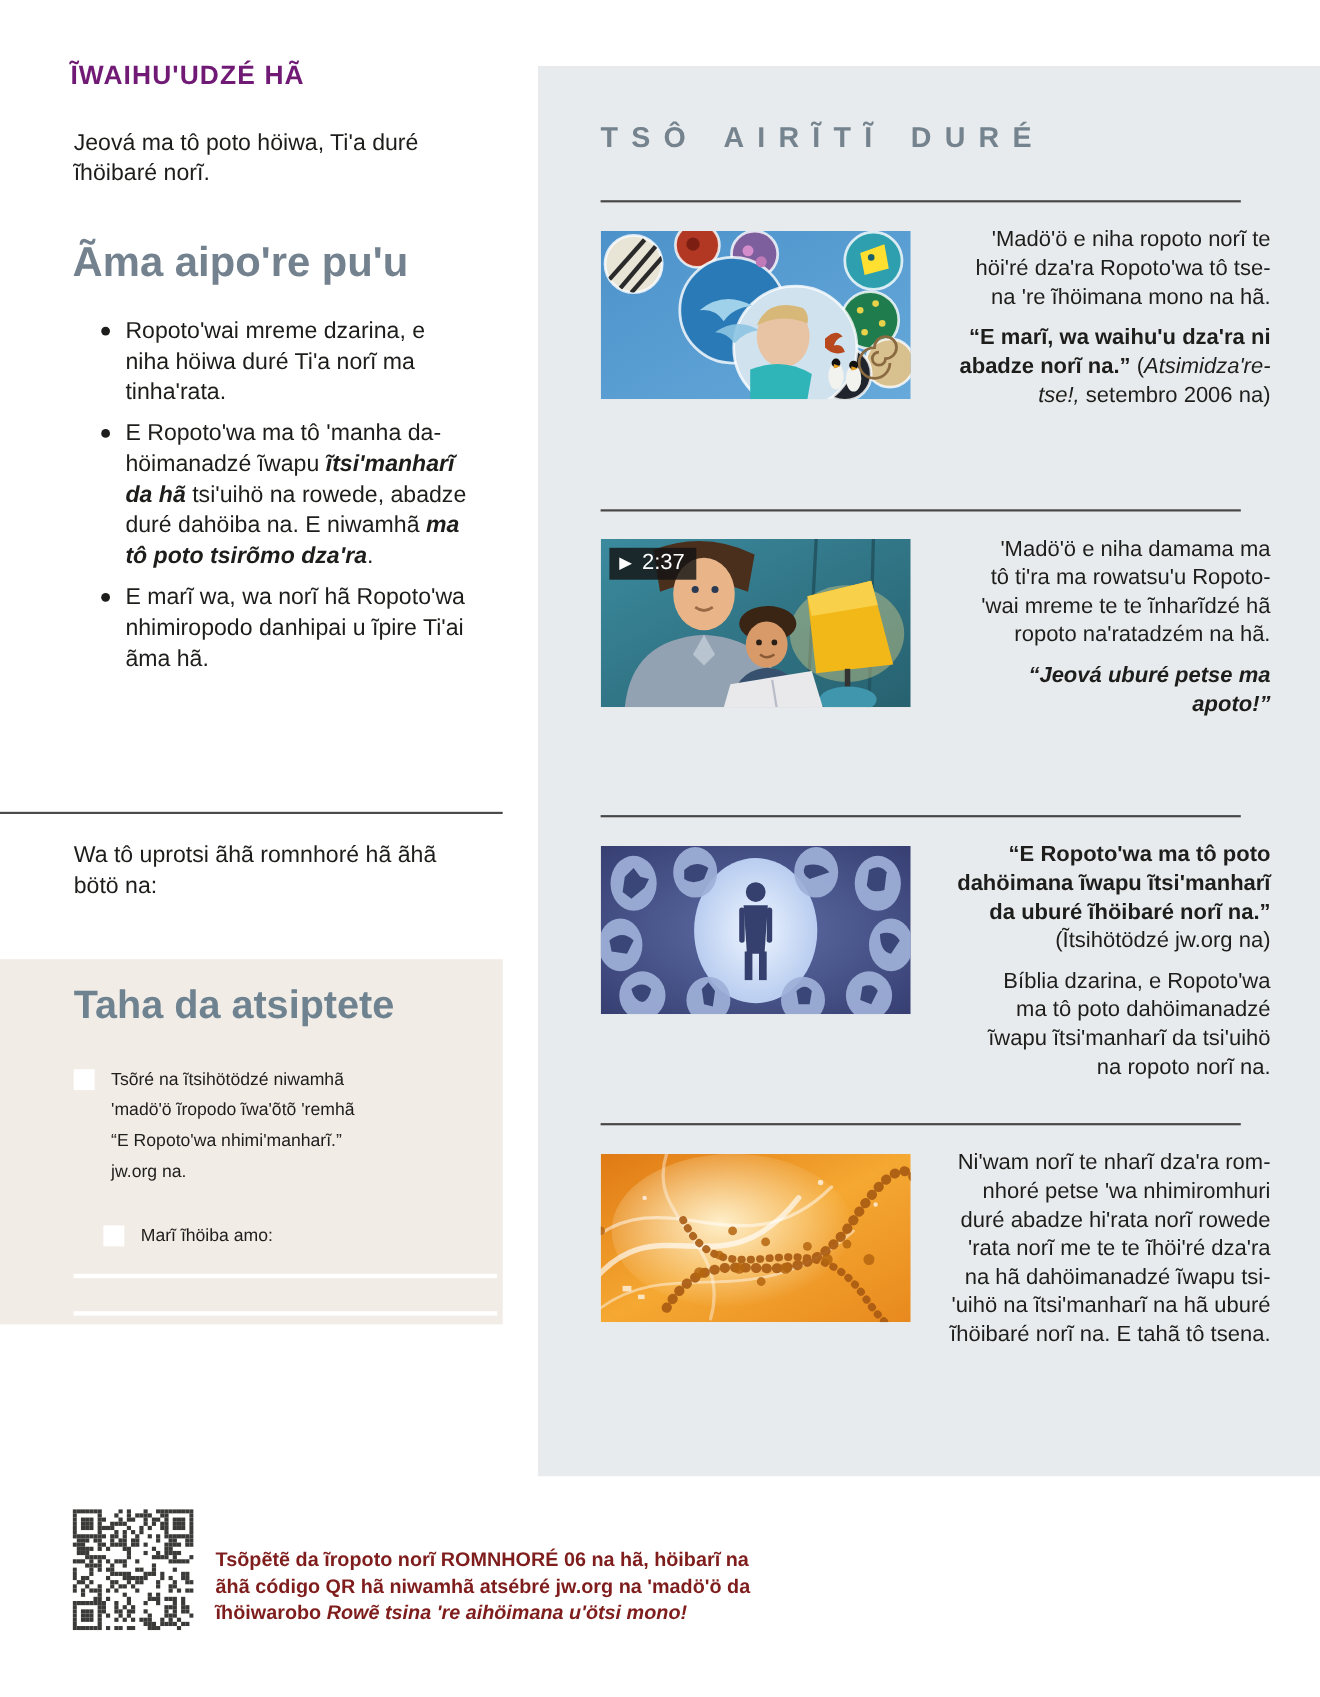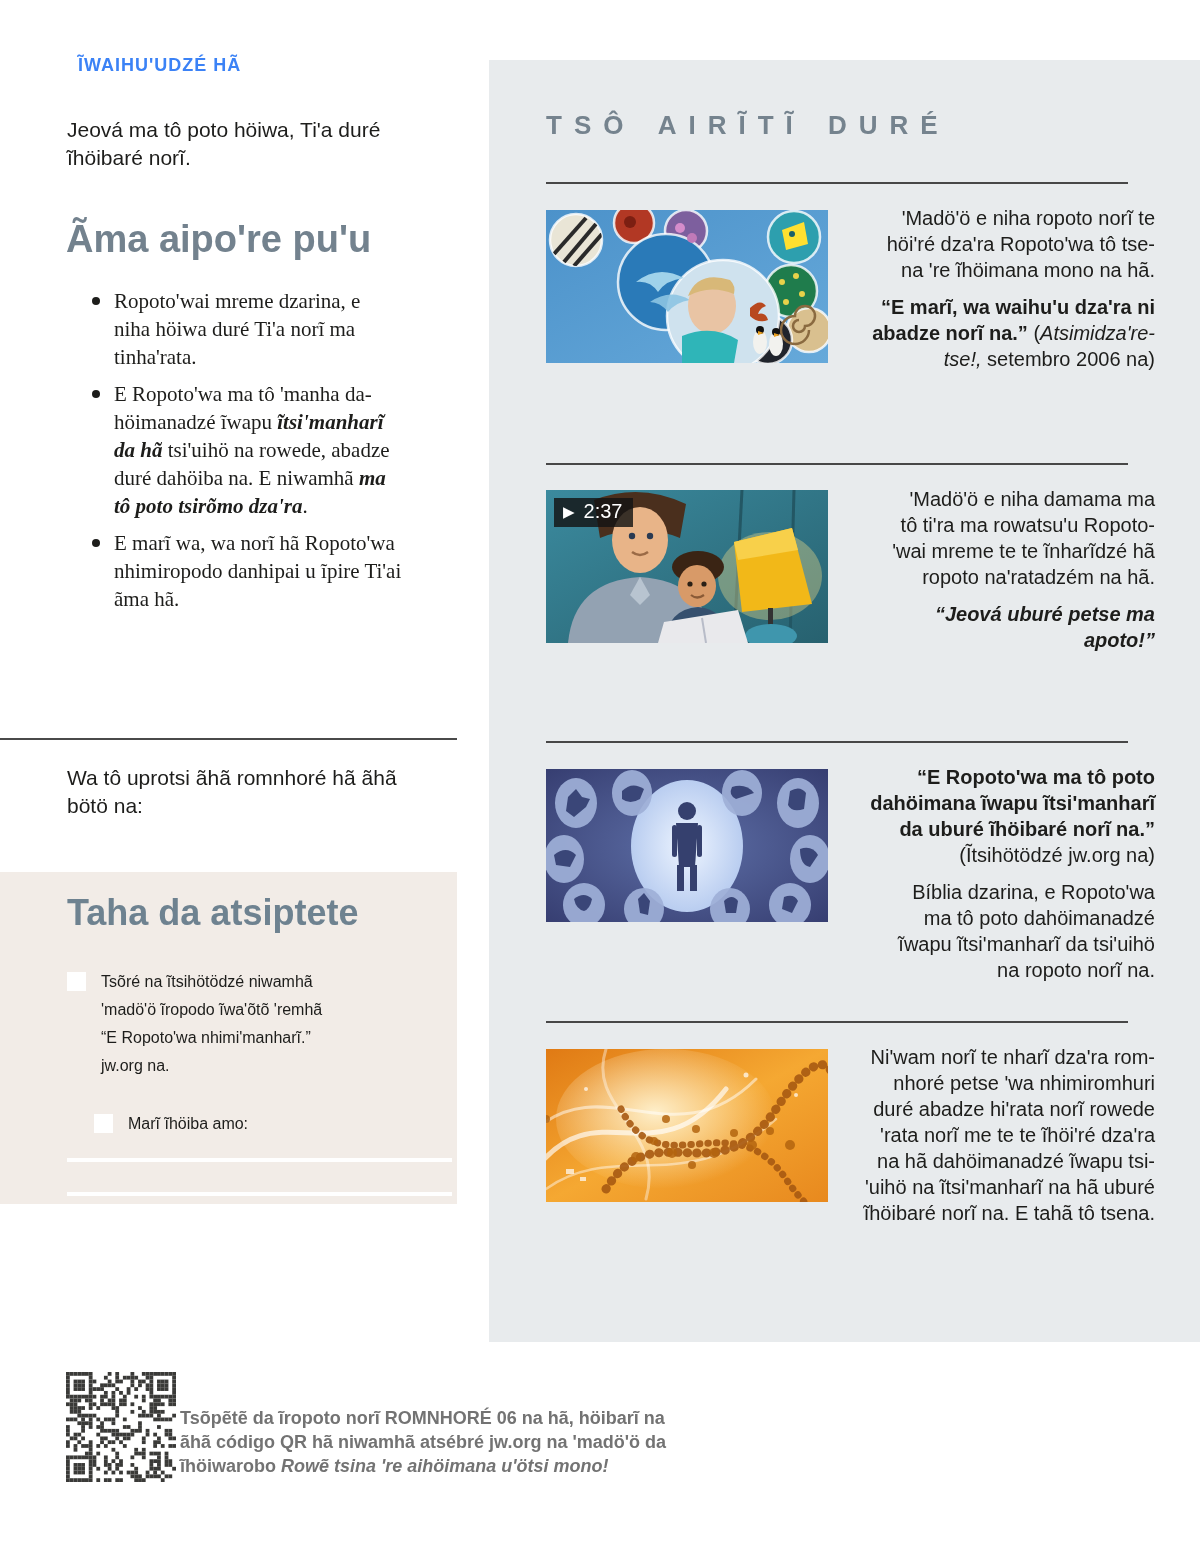--- a/index.html
+++ b/index.html
@@ -1,25 +1,25 @@
 <!DOCTYPE html>
 <html><head>
 <meta charset="utf-8">
 <style>
   html,body{margin:0;padding:0;background:#ffffff;}
   .page{position:relative;width:1200px;height:1543px;background:#fff;overflow:hidden;
         font-family:"Liberation Sans",sans-serif;color:#1d1d1b;}
   .pre{white-space:pre-line;}
   
-  .kicker{position:absolute;left:78px;top:55px;font-size:18px;font-weight:bold;
-          letter-spacing:1px;color:#3b82f6;}
+  .kicker{position:absolute;left:64px;top:55px;font-size:24px;font-weight:bold;
+          letter-spacing:1px;color:#701a75;}
   .intro{position:absolute;left:67px;top:116px;width:400px;font-size:21px;line-height:28px;}
   .subhead{position:absolute;left:66px;top:218px;font-size:38px;font-weight:bold;color:#73828e;}
   .bullets{position:absolute;left:92px;top:287px;width:372px;}
-  .bullet{display:flex;margin-bottom:9px;font-family:Liberation Serif, serif;}
+  .bullet{display:flex;margin-bottom:9px;}
   .dot{flex:none;width:8px;height:8px;border-radius:50%;background:#1d1d1b;margin:10px 14px 0 0;}
   .btext{font-size:21px;line-height:28px;}
   .bi{font-weight:bold;font-style:italic;}
   .lrule{position:absolute;left:0;top:738px;width:457px;height:2px;background:#4a4a4a;}
   .prompt{position:absolute;left:67px;top:764px;width:400px;font-size:21px;line-height:28px;}
   
   .worksheet{position:absolute;left:0;top:872px;width:457px;height:332px;background:#f2ece7;}
   .wtitle{position:absolute;left:67px;top:20px;font-size:36px;font-weight:bold;color:#6e8290;}
   .cbrow{position:absolute;left:67px;display:flex;}
   .cb{flex:none;width:19px;height:19px;background:#ffffff;margin:4px 15px 0 0;}
@@ -35,22 +35,22 @@
   .stext{position:absolute;left:354px;width:312px;font-size:20px;line-height:26px;}
   .stext p{margin:0 0 11px 0;text-align:right;}
   .q{font-weight:bold;}
   .qi{font-weight:bold;font-style:italic;}
   .ital{font-style:italic;}
   .badge{position:absolute;left:8px;top:8px;background:rgba(20,20,20,.82);color:#fff;
          font-size:20px;padding:2px 11px 4px 9px;display:flex;align-items:center;gap:9px;}
   .badge .tri{font-size:15px;line-height:1;}
   
   .qr{position:absolute;left:66px;top:1372px;width:110px;height:110px;}
-  .foot{position:absolute;left:180px;top:1406px;width:540px;font-size:18px;line-height:24px;
-        font-weight:bold;color:#737373;}
+  .foot{position:absolute;left:196px;top:1406px;width:540px;font-size:18px;line-height:24px;
+        font-weight:bold;color:#7f1d1d;}
 </style>
 </head>
 <body>
 
 <div class="page">
 
   <div class="kicker">ĨWAIHU'UDZÉ HÃ</div>
   <div class="intro pre">Jeová ma tô poto höiwa, Ti'a duré
 ĩhöibaré norĩ.</div>
   <div class="subhead">Ãma aipo're pu'u</div>

